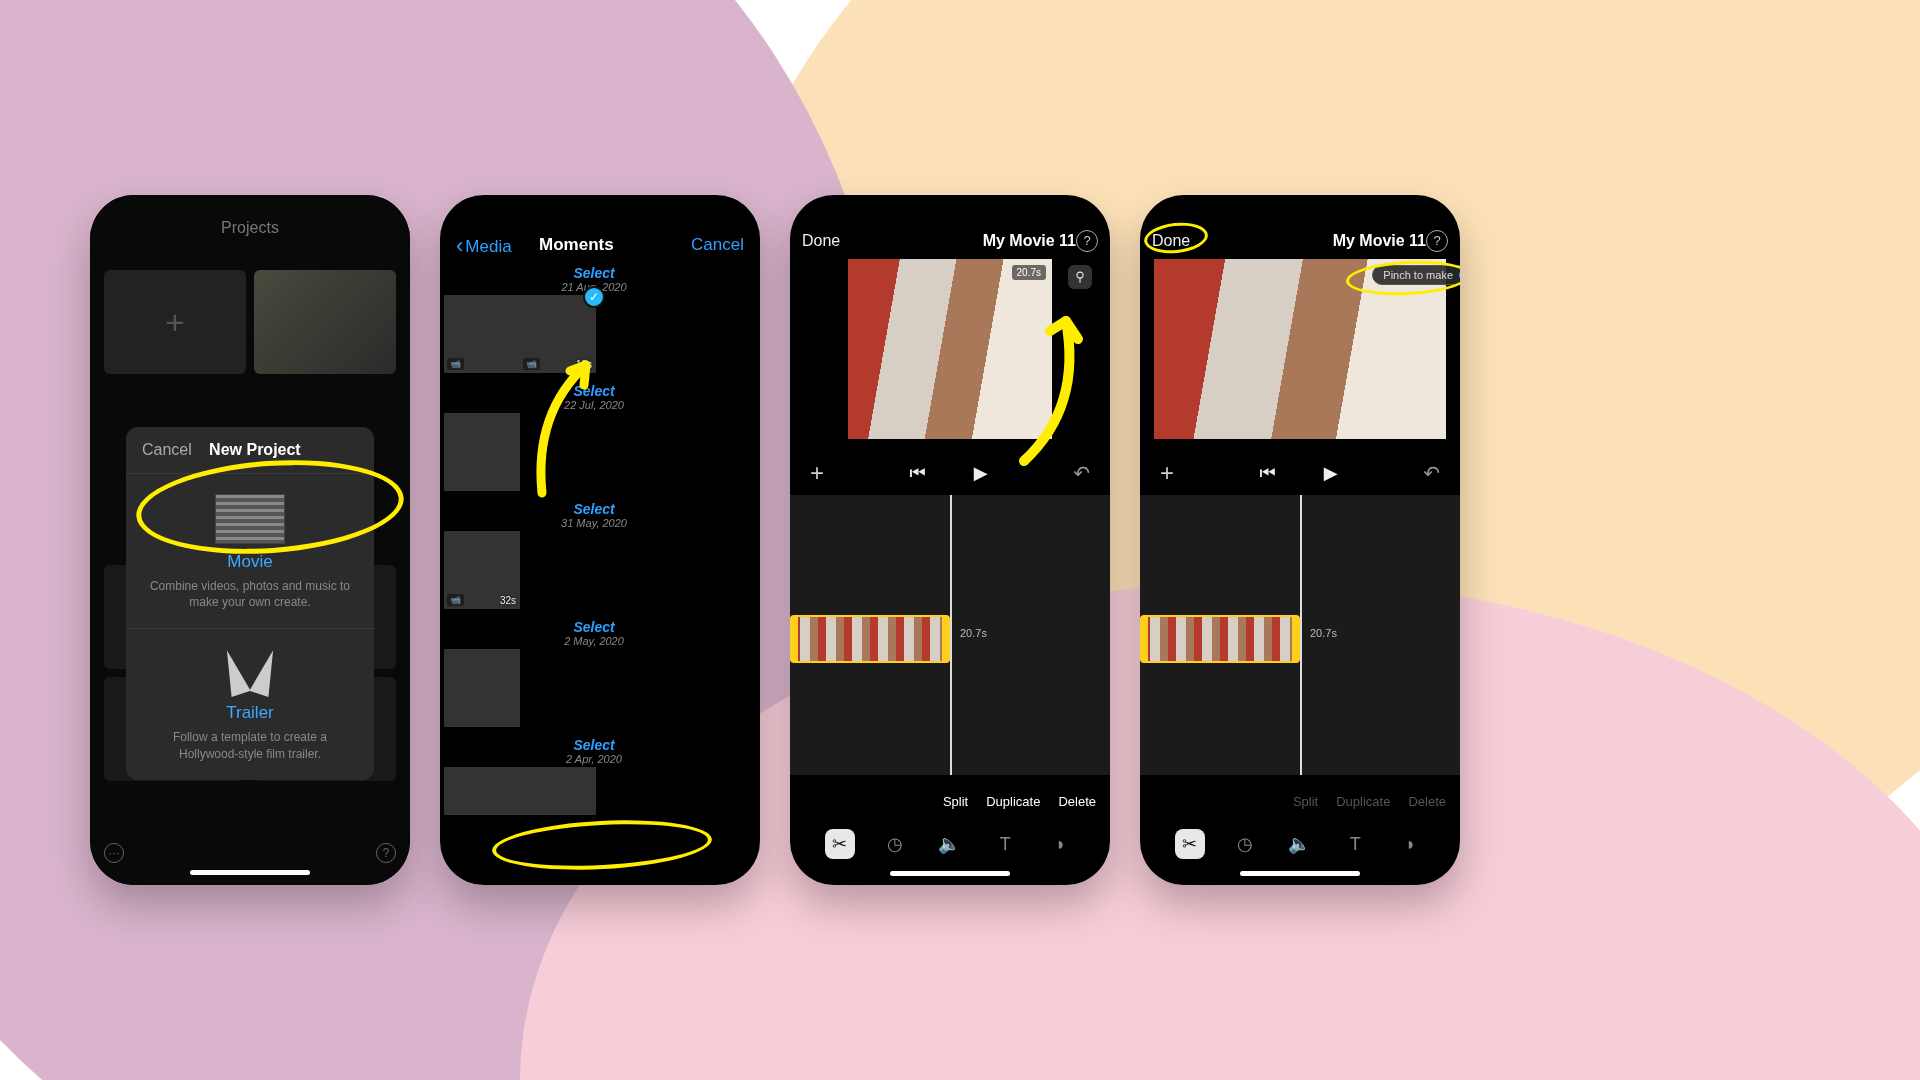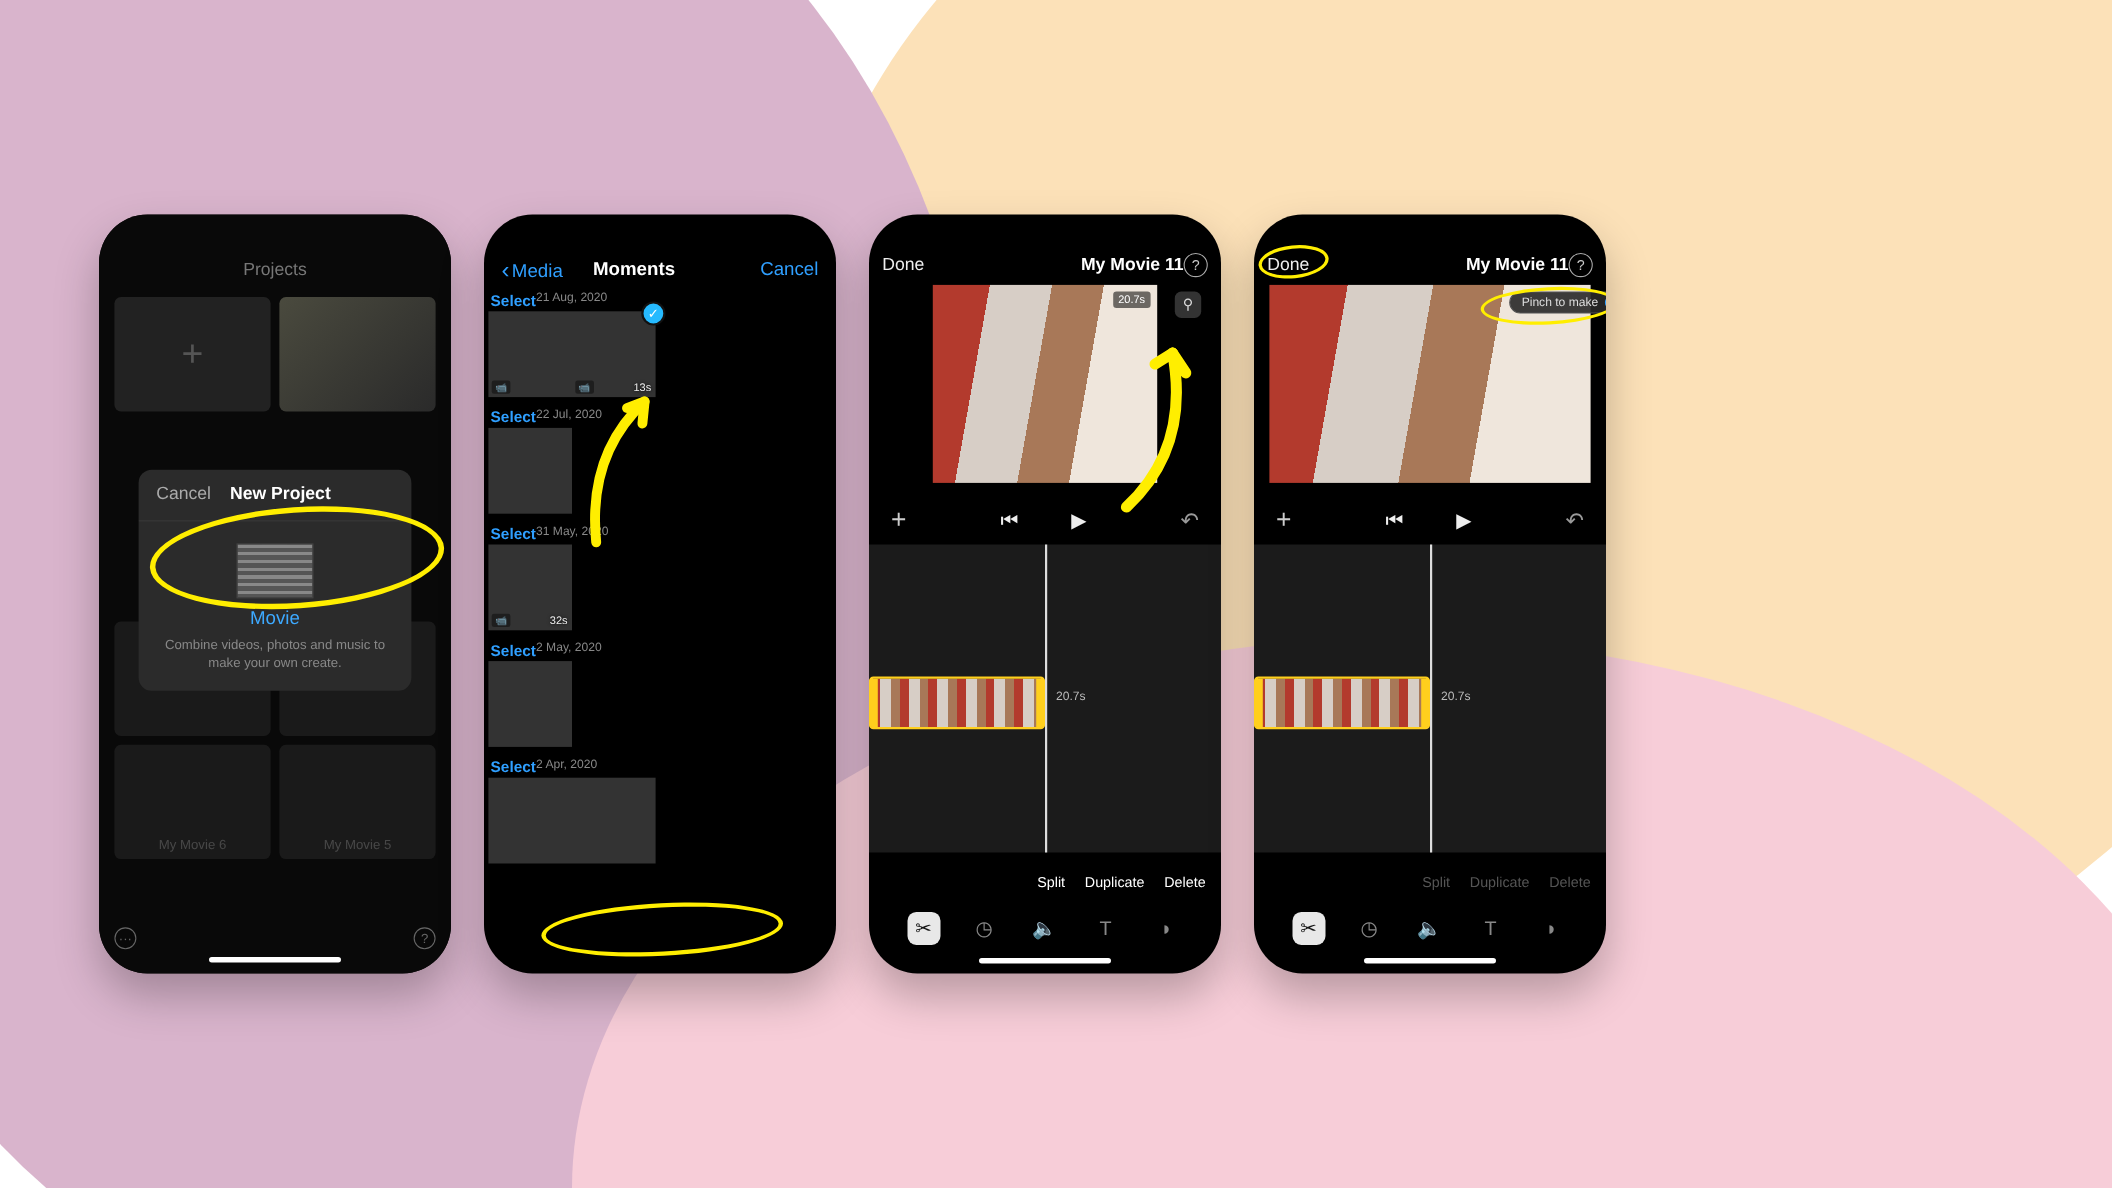--- a/index.html
+++ b/index.html
@@ -14,21 +14,21 @@
   
   .phone {
     width: 320px; height: 690px;
     background:#000; border-radius:44px; position:relative; overflow:hidden;
     box-shadow: 0 20px 40px rgba(0,0,0,.25);
     color:#fff; flex-shrink:0;
   }
   
   
   .p1 .dim { position:absolute; inset:0; background:#0a0a0a; opacity:.95; }
-  .p1 .projects-title { position:absolute; top:42px; left:0; right:0; text-align:center; color:#777; font-size:16px; }
+  .p1 .projects-title { position:absolute; top:24px; left:0; right:0; text-align:center; color:#777; font-size:16px; }
   .p1 .grid { position:absolute; top:75px; left:14px; right:14px; display:grid; grid-template-columns:1fr 1fr; gap:8px; }
   .p1 .tile { height:104px; background:#222; border-radius:6px; display:flex; align-items:center; justify-content:center; color:#555; font-size:34px; font-weight:200; position:relative; }
   .p1 .tile.bike { background:linear-gradient(135deg,#4a4a3e,#2a2a2a); }
   .p1 .dots { position:absolute; left:14px; bottom:22px; width:20px; height:20px; border:1px solid #666; border-radius:50%; color:#666; font-size:12px; text-align:center; line-height:18px; }
   .p1 .qmark { position:absolute; right:14px; bottom:22px; width:20px; height:20px; border:1px solid #666; border-radius:50%; color:#666; font-size:12px; text-align:center; line-height:18px; }
   .p1 .homebar { position:absolute; bottom:10px; left:50%; transform:translateX(-50%); width:120px; height:5px; background:#fff; border-radius:3px; }
   
   .sheet { position:absolute; left:36px; right:36px; top:232px; background:#2b2b2b; border-radius:12px; overflow:hidden; }
   .sheet .hdr { display:flex; align-items:center; padding:14px 16px; font-size:16px; }
   .sheet .hdr .cancel { color:#aaa; }
@@ -46,21 +46,21 @@
   .ring { position:absolute; border:5px solid #ffee00; border-radius:50%; pointer-events:none; }
   .ring.r1 { left:46px; top:266px; width:268px; height:92px; transform:rotate(-4deg); }
   
   
   .nav2 { position:absolute; top:32px; left:0; right:0; height:36px; display:flex; align-items:center; padding:0 16px; }
   .nav2 .back { color:#2f9fff; font-size:17px; }
   .nav2 .chev { font-size:22px; margin-right:2px; position:relative; top:1px; }
   .nav2 .ttl2 { flex:1; text-align:center; font-size:17px; font-weight:600; margin-left:-50px; }
   .nav2 .cxl { color:#2f9fff; font-size:17px; }
   .momlist { position:absolute; top:66px; left:0; right:12px; bottom:70px; overflow:hidden; }
-  .mhdr { display:flex; flex-direction:row; align-items:flex-start; padding:4px 6px 2px; }
+  .mhdr { display:flex; flex-direction:column; align-items:center; padding:4px 6px 2px;font-style:italic; }
   .mhdr .sel { color:#2f9fff; font-size:14px; font-weight:600; }
   .mhdr .date { color:#888; font-size:11px; }
   .mrow { display:flex; padding-left:4px; }
   .mrow .thumb { height:78px; background:#333; position:relative; }
   .mrow .thumb:not(:last-child){ margin-right:0; }
   .t1 { width:76px; background:linear-gradient(#8a6b5a,#433);} .t2{width:76px; background:linear-gradient(#e8d8d0,#c9a8a0);}
   .t3 { width:76px; background:linear-gradient(#e8c8a8,#caa);} 
   .t5 { width:76px; background:linear-gradient(#7a8a5a,#455);}
   .t6 { width:76px; background:linear-gradient(#d8b890,#a97);}
   .t7 { width:76px; background:linear-gradient(#f0e8e0,#dcc);} .t8{width:76px; background:linear-gradient(#f2ece6,#e2d8d0);}
@@ -149,20 +149,25 @@
     <div class="sheet">
       <div class="hdr">
         <span class="cancel">Cancel</span>
         <span class="title">New Project</span>
       </div>
       <div class="opt">
         <div class="filmstrip"></div>
         <div class="name">Movie</div>
         <div class="desc">Combine videos, photos and music to make your own create.</div>
       </div>
+      <div class="opt">
+        <div class="spotlights"></div>
+        <div class="name">Trailer</div>
+        <div class="desc">Follow a template to create a Hollywood-style film trailer.</div>
+      </div>
     </div>
     <div class="dots">···</div>
     <div class="qmark">?</div>
     <div class="homebar"></div>
     <div class="ring r1"></div>
   </div>
 
   <div class="phone p2">
     <div class="nav2">
       <span class="back"><span class="chev">‹</span><span>Media</span></span>

